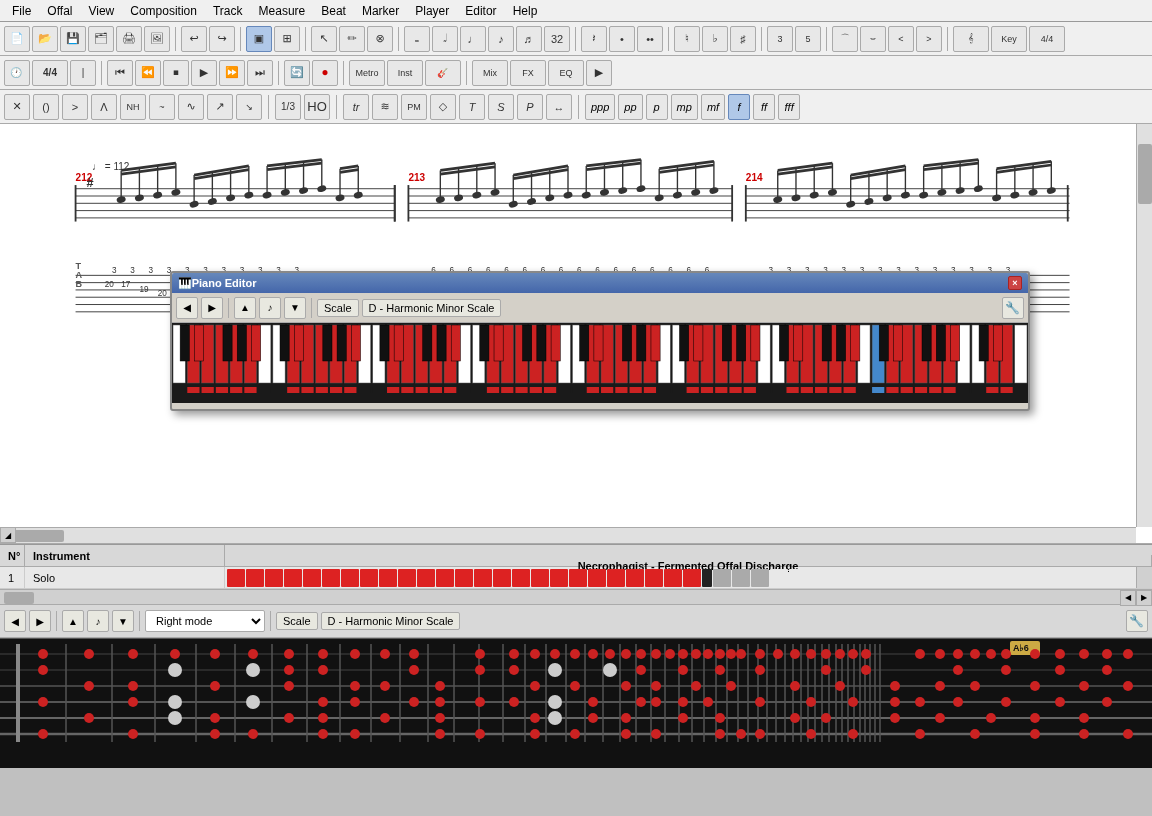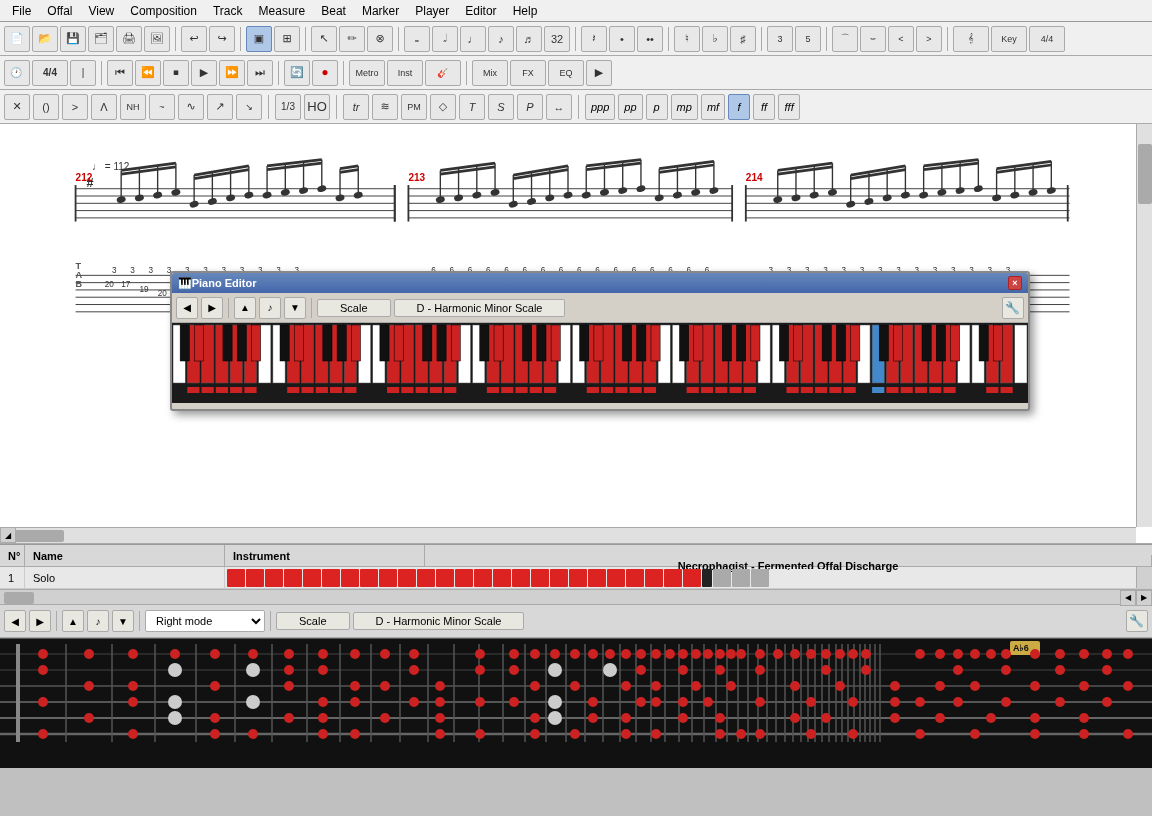--- a/index.html
+++ b/index.html
@@ -155,21 +155,21 @@
       width: 22px; height: 22px;
       background: #e8e8e0;
       border: 1px solid #aaa;
       border-radius: 2px;
       display: flex; align-items: center; justify-content: center;
       font-size: 10px;
       cursor: pointer;
     }
     .piano-separator { width: 1px; height: 20px; background: #aaa; margin: 0 2px; }
     .scale-label {
-      padding: 2px 22px;
+      padding: 2px 6px;
       background: #e8e8e0;
       border: 1px solid #aaa;
       font-size: 11px;
       border-radius: 2px;
     }
     .piano-wrench {
       margin-left: auto;
       width: 22px; height: 22px;
       background: #e8e8e0;
       border: 1px solid #aaa;
@@ -927,21 +927,20 @@
         <rect x="813" y="64" width="12" height="6" fill="#cc2222"></rect>
         <rect x="827" y="64" width="12" height="6" fill="#1a1a1a"></rect>
       </svg>
     </div>
   </div>
 </div>
 
 <div id="track-list">
   <div id="track-header">
     <div class="track-header-cell track-num">N°</div>
-    <div class="track-header-cell track-name">Name</div>
     <div class="track-header-cell track-instrument">Instrument</div>
     <div style="flex:1;height:100%;display:flex;align-items:center;justify-content:center;border-right:1px solid #aaa;font-size:11px;font-weight:bold;margin-top:20px;">Necrophagist - Fermented Offal Discharge</div>
   </div>
   <div class="track-row">
     <div class="track-cell track-num">1</div>
     <div class="track-cell track-name">Solo</div>
     <div class="track-pattern-area">
 
       <div class="pattern-block" style="width:18px;"></div>
       <div class="pattern-block" style="width:18px;"></div>

